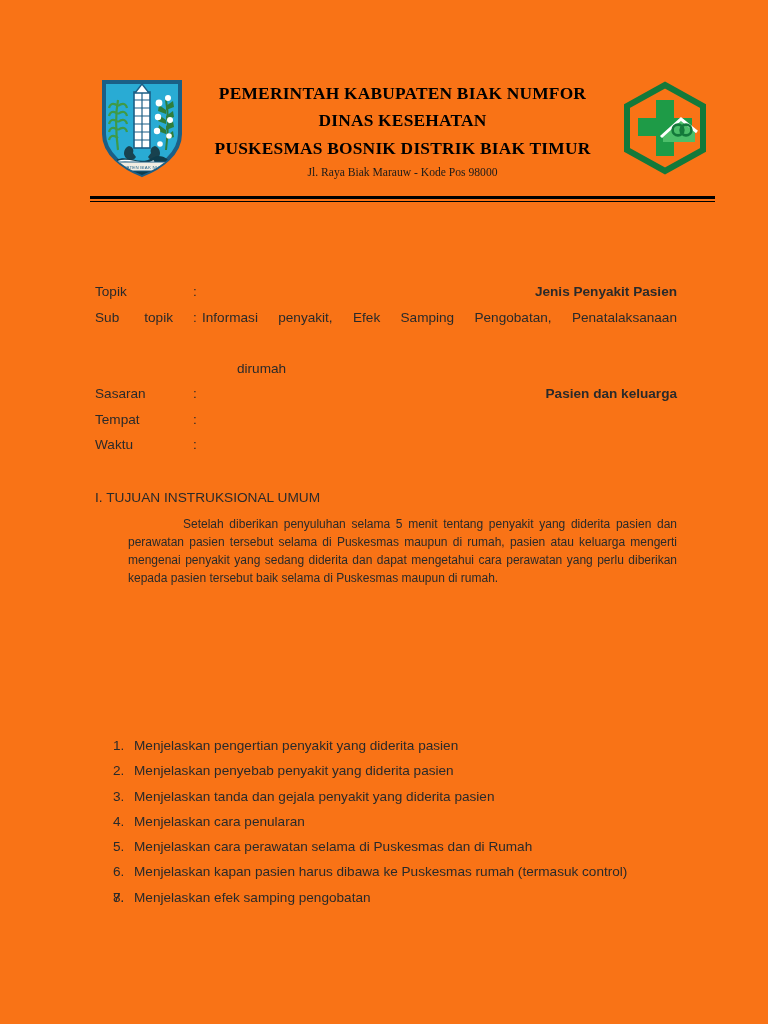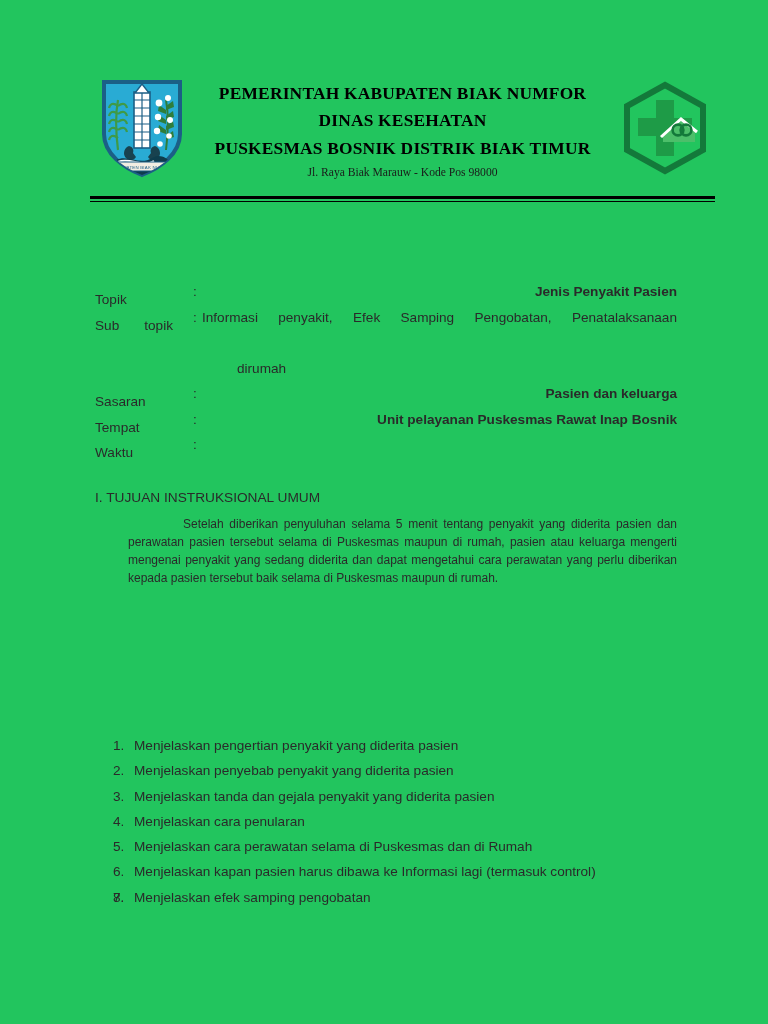--- a/index.html
+++ b/index.html
@@ -14,21 +14,21 @@
     font-family: "Liberation Sans", sans-serif;
     color: #1c1c1c;
     position: relative;
     overflow: hidden;
   }
 
   .page {
     width: 768px;
     height: 1024px;
     position: relative;
-    background: #22c55e;
+    background: #f97316;
   }
 
   
   .letterhead {
     position: absolute;
     left: 90px;
     top: 72px;
     width: 625px;
     height: 120px;
   }
@@ -117,21 +117,21 @@
     position: relative;
     min-height: 25.5px;
     font-size: 13.6px;
     line-height: 25.5px;
     color: #2a2a2a;
   }
 
   .meta-label {
     position: absolute;
     left: 0;
-    top: 8px;
+    top: 0;
     width: 95px;
     white-space: nowrap;
   }
   .meta-label.spread {
     text-align: justify;
     text-align-last: justify;
     width: 78px;
   }
 
   .meta-colon {
@@ -345,21 +345,20 @@
 
     <div class="meta-row">
       <span class="meta-label">Sasaran</span>
       <span class="meta-colon">:</span>
       <span class="meta-value one-line">Pasien dan keluarga</span>
     </div>
 
     <div class="meta-row">
       <span class="meta-label">Tempat</span>
       <span class="meta-colon">:</span>
-      <span class="meta-value one-line">Unit pelayanan Puskesmas Rawat Inap Bosnik</span>
     </div>
 
     <div class="meta-row">
       <span class="meta-label">Waktu</span>
       <span class="meta-colon">:</span>
     </div>
   </div>
 
   <div class="section" style="top:455px;">
     <div class="section-heading">I. TUJUAN INSTRUKSIONAL UMUM</div>
@@ -383,21 +382,21 @@
     <li class="obj-item">
       <span class="obj-num">4.</span>
       <span>Menjelaskan cara penularan</span>
     </li>
     <li class="obj-item">
       <span class="obj-num">5.</span>
       <span>Menjelaskan cara perawatan selama di Puskesmas dan di Rumah</span>
     </li>
     <li class="obj-item">
       <span class="obj-num">6.</span>
-      <span>Menjelaskan kapan pasien harus dibawa ke Informasi lagi (termasuk control)</span>
+      <span>Menjelaskan kapan pasien harus dibawa ke Puskesmas rumah (termasuk control)</span>
     </li>
     <li class="obj-item">
       <span class="obj-num">7.</span>
     </li>
     <li class="obj-item">
       <span class="obj-num">8.</span>
       <span>Menjelaskan efek samping pengobatan</span>
     </li>
   </ol>
 

